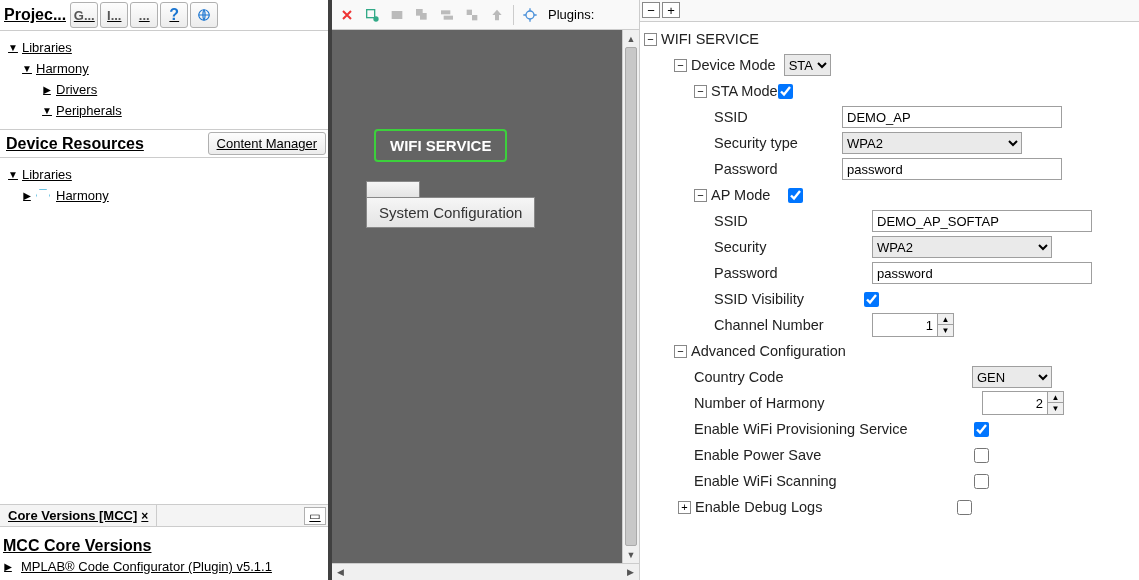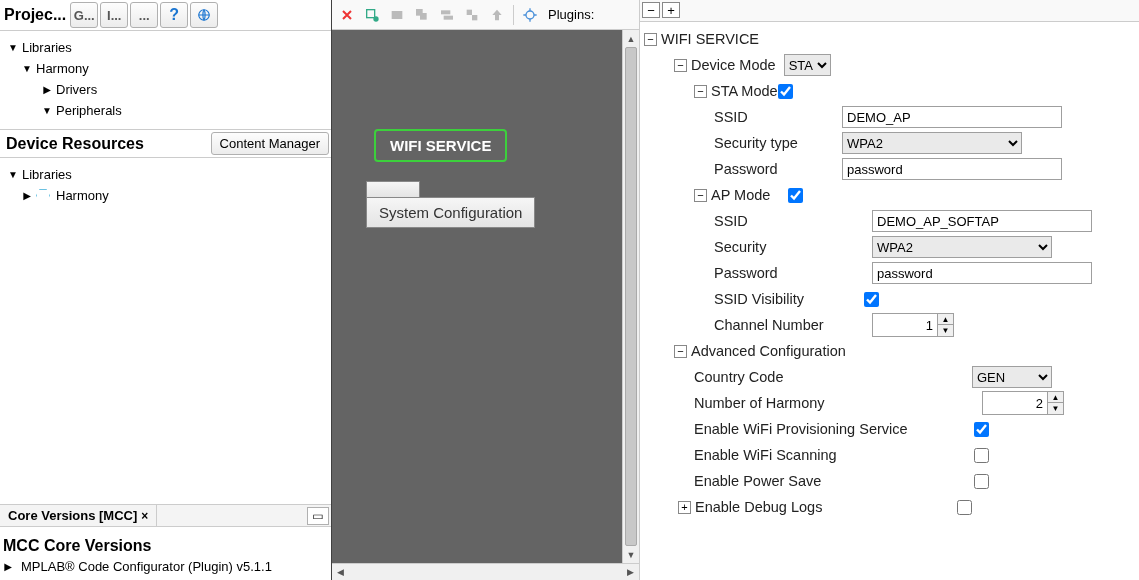--- a/index.html
+++ b/index.html
@@ -1,21 +1,21 @@
 <!DOCTYPE html>
 <html><head>
 <meta charset="utf-8">
 <style>
   * { box-sizing: border-box; font-family: "Segoe UI", Tahoma, sans-serif; font-size: 13px; }
   body { margin: 0; background: #fff; width: 1139px; height: 580px; overflow: hidden; display: flex; }
   button { cursor: pointer; }
   select, input[type=text], input[type=number] { font-family: inherit; }
 
   
-  .left-col { width: 332px; display: flex; flex-direction: column; border-right: 1px solid #404040; }
+  .left-col { width: 332px; display: flex; flex-direction: column; border-right: 4px solid #404040; text-decoration: underline; }
   .proj-header { display: flex; align-items: center; border-bottom: 1px solid #ccc; padding: 2px 0 2px 4px; }
   .proj-title { font-weight: bold; font-size: 16px; max-width: 68px; overflow: hidden; text-overflow: ellipsis; white-space: nowrap; }
   .tb-row { display: flex; gap: 2px; margin-left: 4px; }
   .tb-btn { width: 28px; height: 26px; border: 1px solid #b0b0b0; border-radius: 3px; background: linear-gradient(#fdfdfd, #ececec); display:flex; align-items:center; justify-content:center; color:#555; font-weight:bold; }
   .tb-btn.help { color:#1a75d1; font-size:16px; }
   .tb-btn.globe { color:#1a75d1; }
 
   .tree { padding: 6px 6px 8px 8px; border-bottom: 1px solid #ccc; }
   .tree-row { display:flex; align-items:center; padding: 3px 0; cursor: default; }
   .indent-1 { padding-left: 14px; }
@@ -330,26 +330,26 @@
           </span>
       </span>
     </div>
     <div class="prow">
       <span class="twig guide-2"></span>
       <span class="ptext" style="width:280px">Enable WiFi Provisioning Service</span>
       <input type="checkbox" class="pctl" checked="" style="">
     </div>
     <div class="prow">
       <span class="twig guide-2"></span>
+      <span class="ptext" style="width:280px">Enable Power Save</span>
+      <input type="checkbox" class="pctl" style="">
+    </div>
+    <div class="prow">
+      <span class="twig guide-2"></span>
       <span class="ptext" style="width:280px">Enable WiFi Scanning</span>
-      <input type="checkbox" class="pctl" style="">
-    </div>
-    <div class="prow">
-      <span class="twig guide-2"></span>
-      <span class="ptext" style="width:280px">Enable Power Save</span>
       <input type="checkbox" class="pctl" style="">
     </div>
     <div class="prow">
       <span class="twig guide-2" style="width:32px"></span>
         <span class="expander">+</span>
       <span class="ptext" style="width:262px">Enable Debug Logs</span>
       <input type="checkbox" class="pctl" style="">
     </div>
 
   </div>

